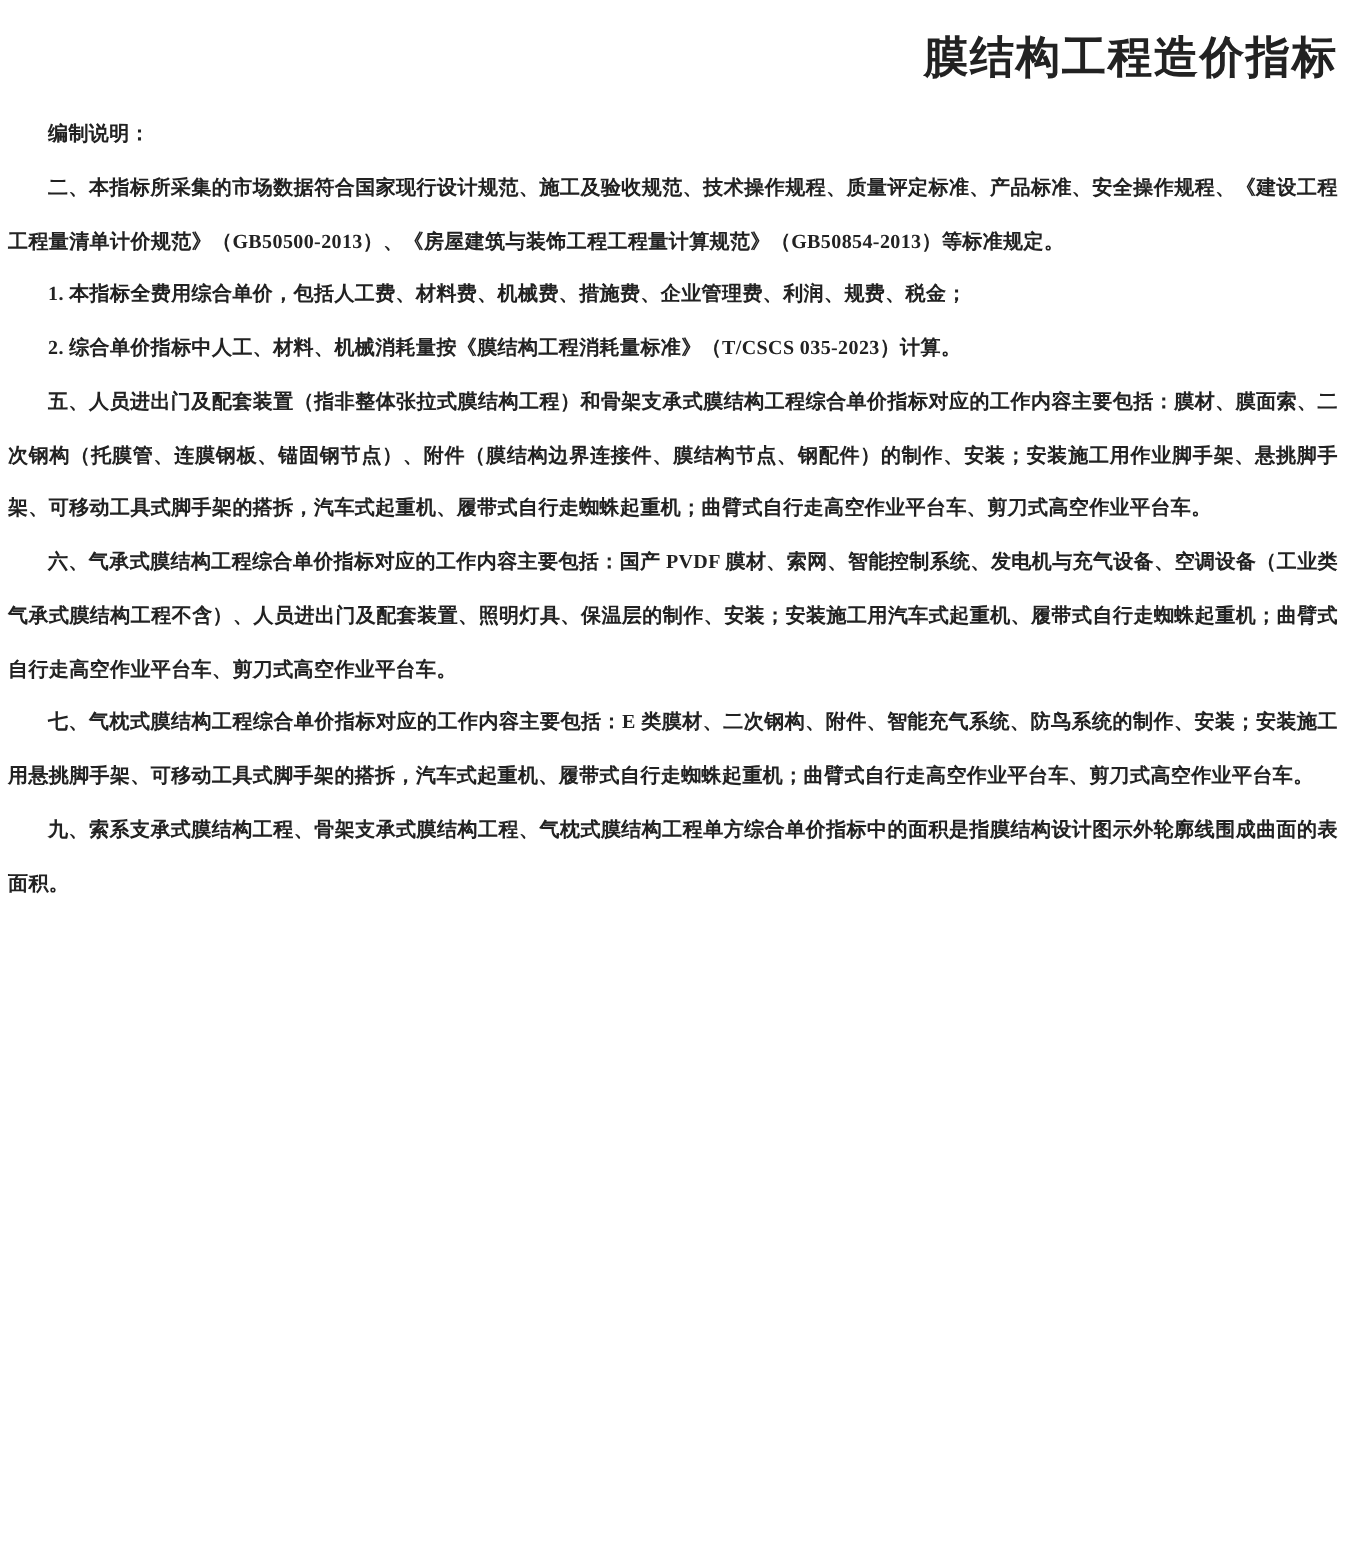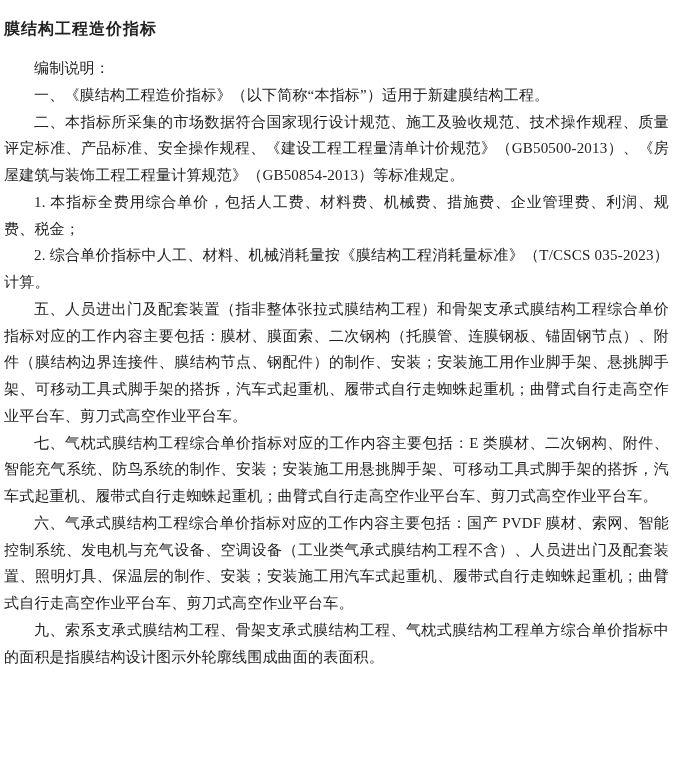--- a/index.html
+++ b/index.html
@@ -12,44 +12,44 @@
     width: 674px;
     height: 778px;
     box-sizing: border-box;
     background: #ffffff;
     padding: 12px 5px 0 4px;
     overflow: hidden;
     font-family: "Liberation Serif", "DejaVu Serif", serif;
     color: #222222;
   }
   .doc-title {
-    font-size: 16px;
+    font-size: 22px;
     font-weight: 700;
-    text-align: left;
+    text-align: right;
     line-height: 23px;
     margin: 5px 0 15px 0;
     letter-spacing: 1px;
   }
   .intro-label,
   .para {
-    font-size: 15px;
+    font-size: 10px;
     line-height: 26.75px;
     margin: 0;
     text-indent: 2em;
     text-align: justify;
     letter-spacing: 0.2px;
+    font-weight: bold;
   }
 </style>
 </head>
 <body>
 
 <div class="page">
   <h1 class="doc-title">膜结构工程造价指标</h1>
   <p class="intro-label">编制说明：</p>
-  <p class="para">一、《膜结构工程造价指标》（以下简称“本指标”）适用于新建膜结构工程。</p>
   <p class="para">二、本指标所采集的市场数据符合国家现行设计规范、施工及验收规范、技术操作规程、质量评定标准、产品标准、安全操作规程、《建设工程工程量清单计价规范》（GB50500-2013）、《房屋建筑与装饰工程工程量计算规范》（GB50854-2013）等标准规定。</p>
   <p class="para">1. 本指标全费用综合单价，包括人工费、材料费、机械费、措施费、企业管理费、利润、规费、税金；</p>
   <p class="para">2. 综合单价指标中人工、材料、机械消耗量按《膜结构工程消耗量标准》（T/CSCS 035-2023）计算。</p>
   <p class="para">五、人员进出门及配套装置（指非整体张拉式膜结构工程）和骨架支承式膜结构工程综合单价指标对应的工作内容主要包括：膜材、膜面索、二次钢构（托膜管、连膜钢板、锚固钢节点）、附件（膜结构边界连接件、膜结构节点、钢配件）的制作、安装；安装施工用作业脚手架、悬挑脚手架、可移动工具式脚手架的搭拆，汽车式起重机、履带式自行走蜘蛛起重机；曲臂式自行走高空作业平台车、剪刀式高空作业平台车。</p>
+  <p class="para">六、气承式膜结构工程综合单价指标对应的工作内容主要包括：国产 PVDF 膜材、索网、智能控制系统、发电机与充气设备、空调设备（工业类气承式膜结构工程不含）、人员进出门及配套装置、照明灯具、保温层的制作、安装；安装施工用汽车式起重机、履带式自行走蜘蛛起重机；曲臂式自行走高空作业平台车、剪刀式高空作业平台车。</p>
   <p class="para">七、气枕式膜结构工程综合单价指标对应的工作内容主要包括：E 类膜材、二次钢构、附件、智能充气系统、防鸟系统的制作、安装；安装施工用悬挑脚手架、可移动工具式脚手架的搭拆，汽车式起重机、履带式自行走蜘蛛起重机；曲臂式自行走高空作业平台车、剪刀式高空作业平台车。</p>
-  <p class="para">六、气承式膜结构工程综合单价指标对应的工作内容主要包括：国产 PVDF 膜材、索网、智能控制系统、发电机与充气设备、空调设备（工业类气承式膜结构工程不含）、人员进出门及配套装置、照明灯具、保温层的制作、安装；安装施工用汽车式起重机、履带式自行走蜘蛛起重机；曲臂式自行走高空作业平台车、剪刀式高空作业平台车。</p>
   <p class="para">九、索系支承式膜结构工程、骨架支承式膜结构工程、气枕式膜结构工程单方综合单价指标中的面积是指膜结构设计图示外轮廓线围成曲面的表面积。</p>
 </div>
 
 </body></html>

